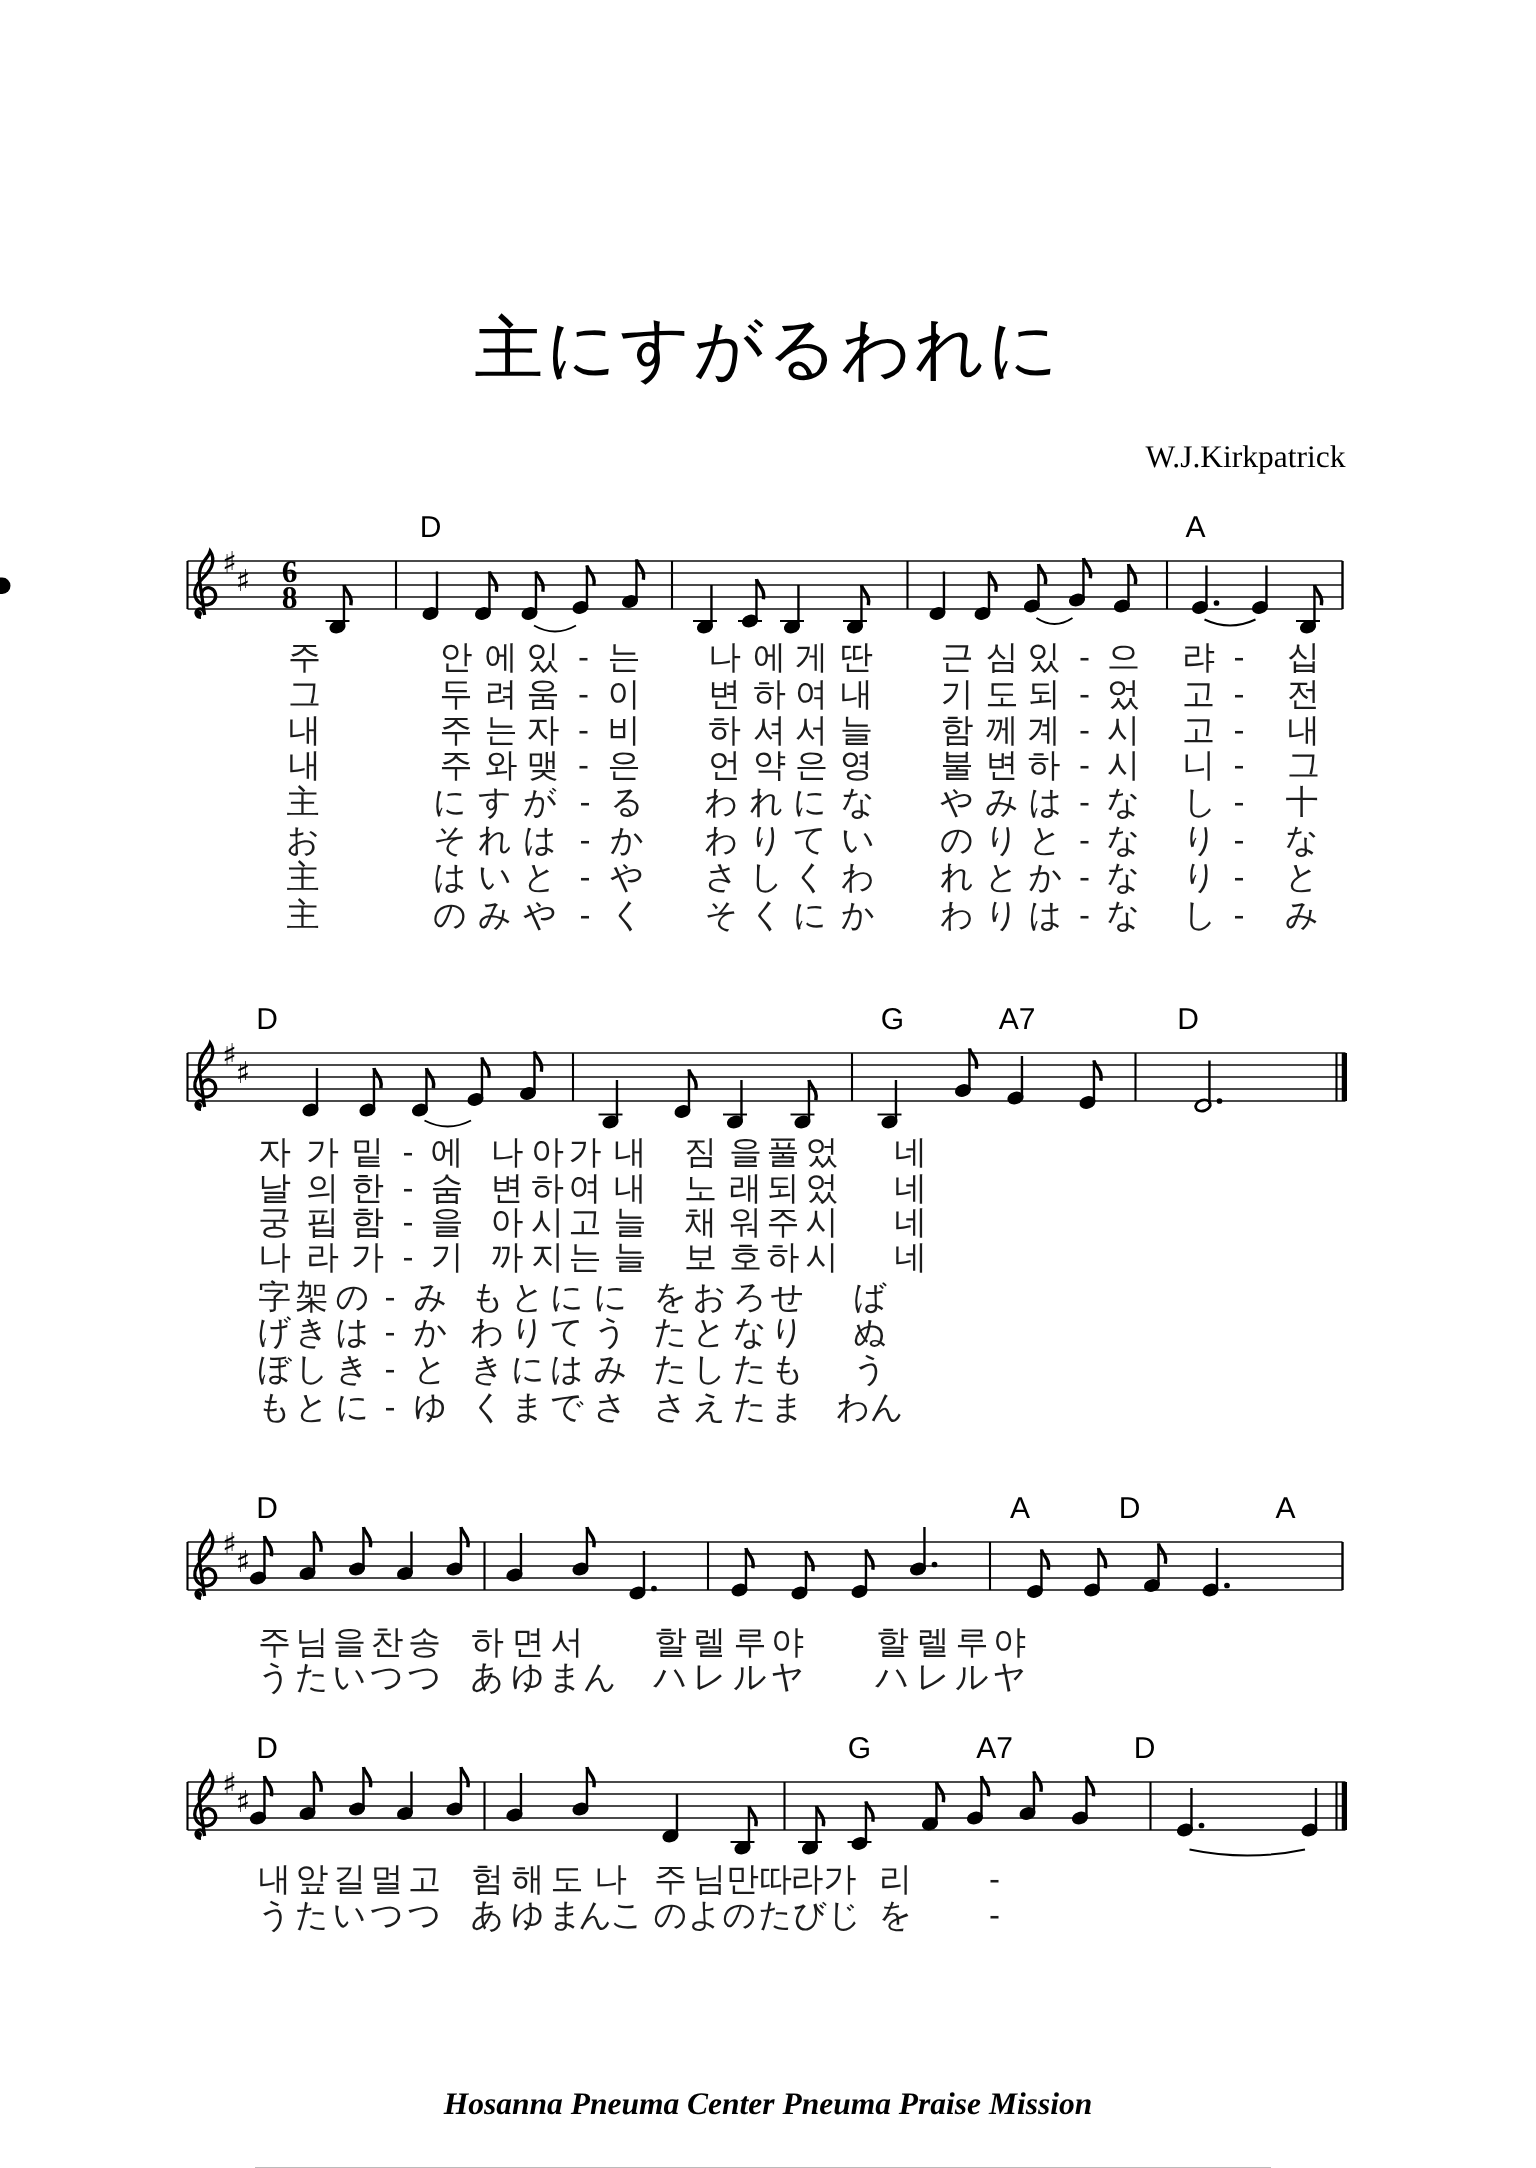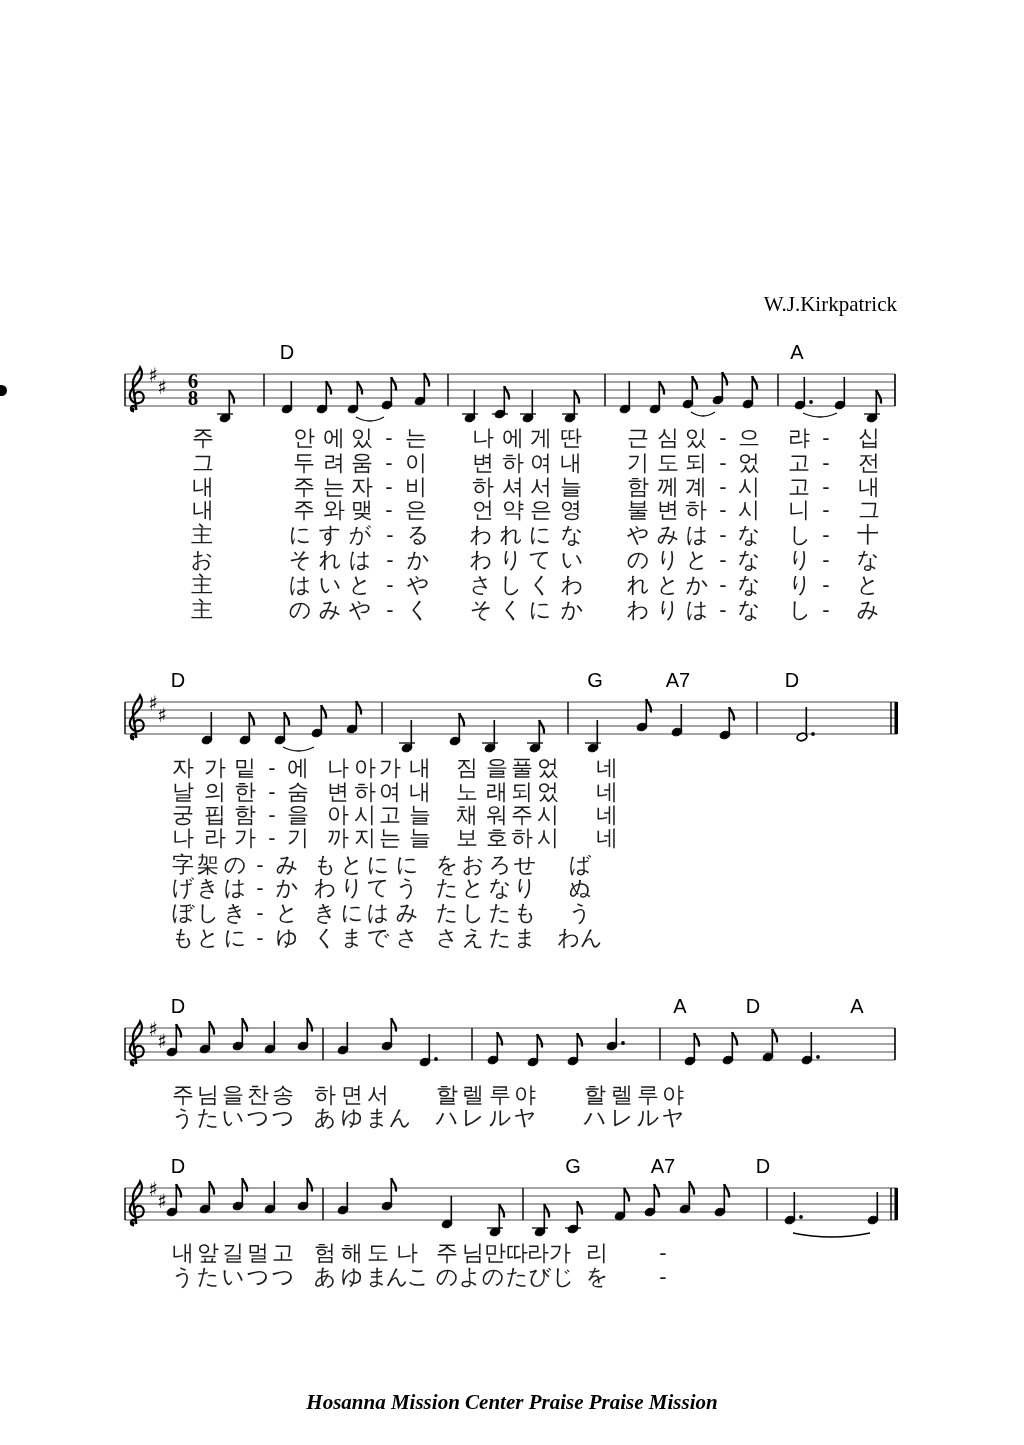--- a/index.html
+++ b/index.html
@@ -19,20 +19,21 @@
   .chord{position:absolute;transform:translateX(-50%);font-family:"Liberation Sans",sans-serif;
          font-size:20px;color:#000;line-height:22px;}
   .lyric{position:absolute;transform:translateX(-50%);font-family:"Liberation Sans",sans-serif;
          font-size:22px;color:#1c1c1c;line-height:26px;white-space:nowrap;}
 </style>
 </head>
 <body>
 
 <div class="page">
   <div class="edge-mark"></div>
+  <h2 class="title-ja">主にすがるわれに</h2>
   <div class="composer">W.J.Kirkpatrick</div>
   <svg id="score" width="1024" height="1445" viewBox="0 0 1024 1445">
       <line x1="125" y1="374" x2="895" y2="374" stroke="#4a4a4a" stroke-width="1.2"></line>
       <line x1="125" y1="382" x2="895" y2="382" stroke="#4a4a4a" stroke-width="1.2"></line>
       <line x1="125" y1="390" x2="895" y2="390" stroke="#4a4a4a" stroke-width="1.2"></line>
       <line x1="125" y1="398" x2="895" y2="398" stroke="#4a4a4a" stroke-width="1.2"></line>
       <line x1="125" y1="406" x2="895" y2="406" stroke="#4a4a4a" stroke-width="1.2"></line>
       <line x1="125" y1="374" x2="125" y2="406" stroke="#000" stroke-width="1.4"></line>
       <path d="M 8.0 47.5 C 5.2 47.5 3.8 44.8 5.4 42.9 C 6.7 41.3 9.3 41.8 9.9 43.8 L 10.4 46 L 6.9 22 C 6.5 17 8.0 12.4 11.2 8.6 C 12.4 7.2 13.5 5.5 14.1 3.4 C 15.9 6.1 16.4 9.6 15.2 13.2 C 14.1 16.5 11.6 19.1 8.9 21.8 C 5.4 25.2 3.4 28.3 3.9 32.4 C 4.5 36.9 8.3 39.8 12.4 39.2 C 16.2 38.6 18.5 35.2 17.6 31.7 C 16.8 28.5 13.4 26.9 10.7 28.4 C 8.4 29.7 7.7 32.6 9.2 34.6" fill="none" stroke="#000" stroke-width="2.2" transform="translate(126,364)"></path>
       <circle cx="132.6" cy="409.2" r="2" fill="#000"></circle>
@@ -620,14 +621,14 @@
       <span class="lyric lang-ja" style="left: 418px; top: 1264px;">こ</span>
       <span class="lyric lang-ja" style="left: 447px; top: 1264px;">の</span>
       <span class="lyric lang-ja" style="left: 470px; top: 1264px;">よ</span>
       <span class="lyric lang-ja" style="left: 493px; top: 1264px;">の</span>
       <span class="lyric lang-ja" style="left: 517px; top: 1264px;">た</span>
       <span class="lyric lang-ja" style="left: 540px; top: 1264px;">び</span>
       <span class="lyric lang-ja" style="left: 563px; top: 1264px;">じ</span>
       <span class="lyric lang-ja" style="left: 597px; top: 1264px;">を</span>
       <span class="lyric lang-ja" style="left: 663px; top: 1264px;">-</span>
     </div>
-  <div class="footer">Hosanna Mission Center Praise Praise Mission</div>
+  <div class="footer">Hosanna Pneuma Center Pneuma Praise Mission</div>
 </div>
 
 </body></html>

